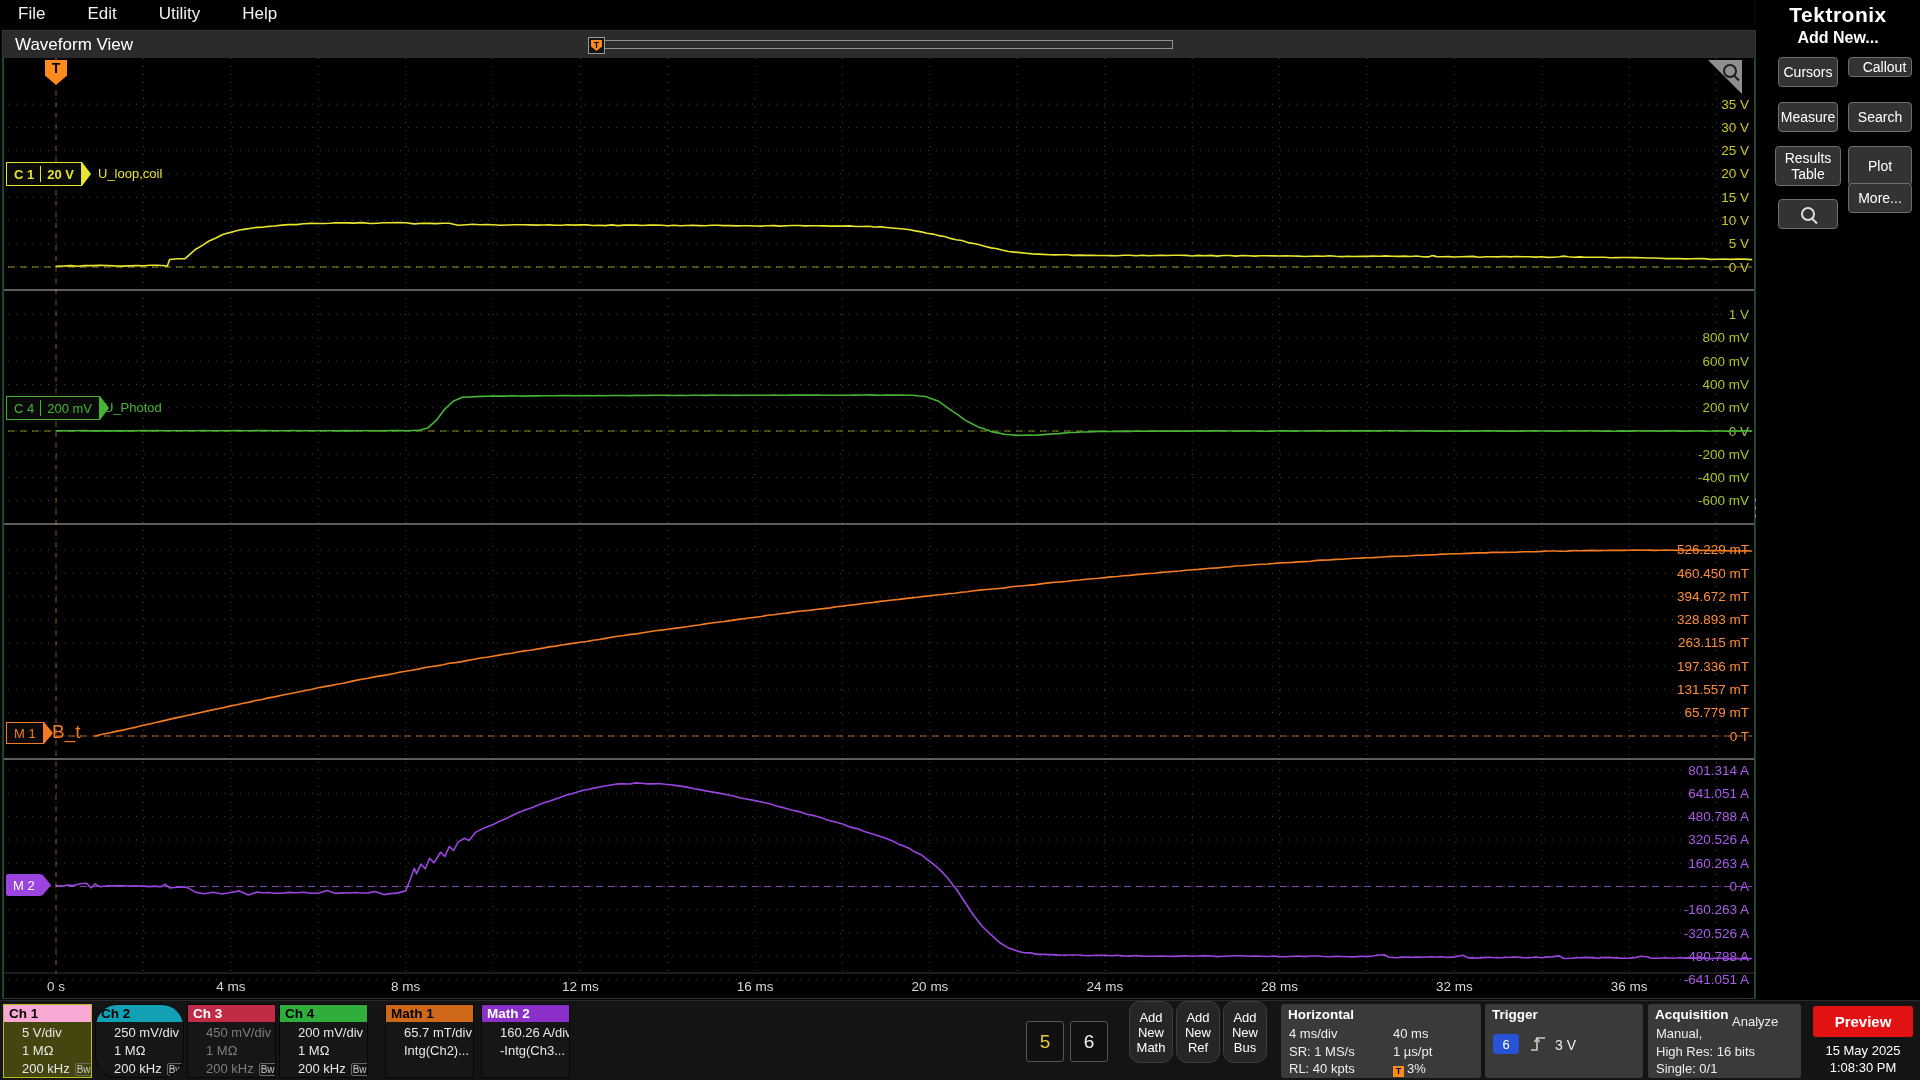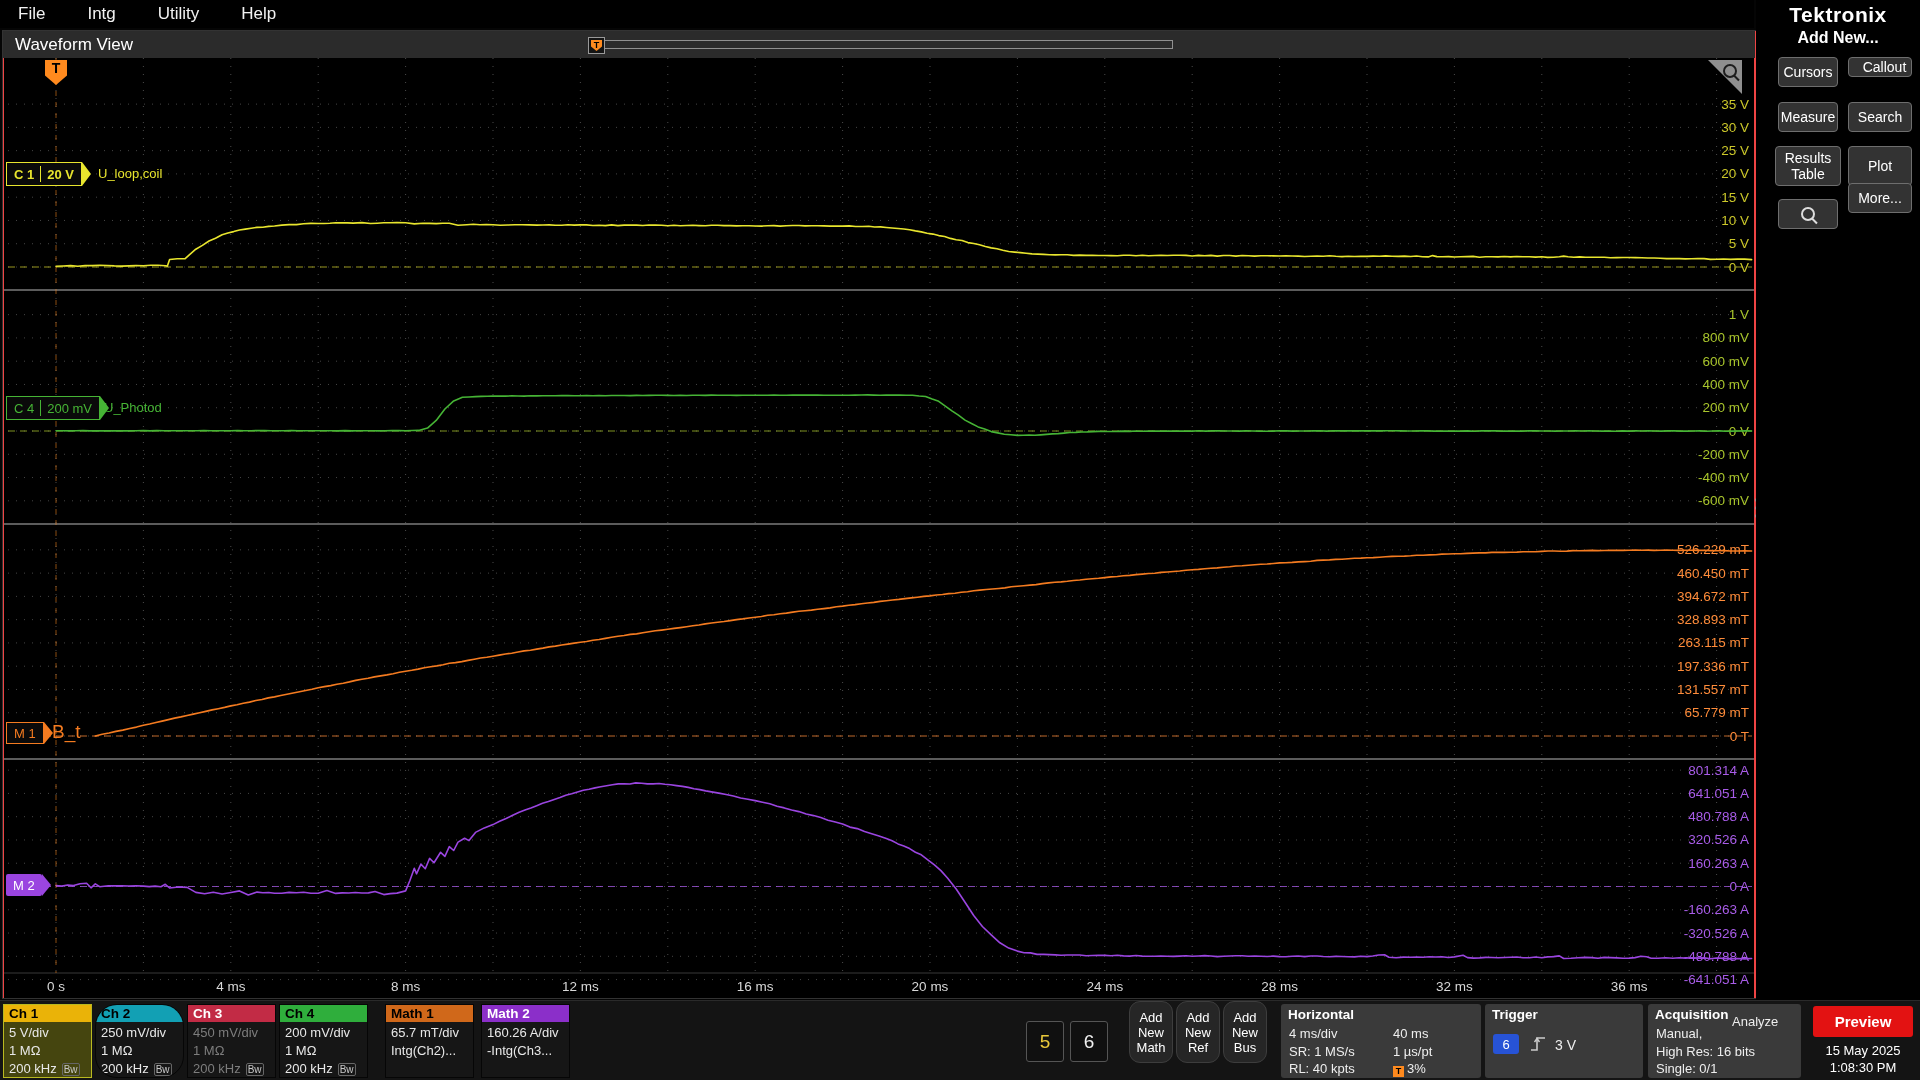--- a/index.html
+++ b/index.html
@@ -5,22 +5,22 @@
   html,body{margin:0;padding:0;background:#000;}
   #app{position:relative;width:1920px;height:1080px;background:#050505;overflow:hidden;
        font-family:"Liberation Sans",sans-serif;color:#e8e8e8;}
 
   
   #menubar{position:absolute;left:0;top:0;width:1754px;height:28px;background:#000;
            display:flex;align-items:center;gap:42px;padding-left:18px;box-sizing:border-box;}
   .menu-item{font-size:17px;color:#f2f2f2;cursor:default;}
 
   
-  #wavepanel{position:absolute;left:2px;top:30px;width:1752px;height:967px;background:#ef4444;
-             border:1px solid #333;box-sizing:content-box;padding-left:28px;}
+  #wavepanel{position:absolute;left:2px;top:30px;width:1752px;height:967px;background:#14532d;
+             border:1px solid #333;box-sizing:content-box;}
   #wv-titlebar{position:absolute;left:0;top:0;width:1752px;height:27px;background:#2b2b2b;}
   #wv-title{position:absolute;left:12px;top:4px;font-size:17px;color:#fff;}
   #pos-bar{position:absolute;left:585px;top:5px;width:585px;height:17px;}
   .pos-marker{position:absolute;left:0;top:1px;width:15px;height:15px;background:#141414;
               border:1px solid #999;display:flex;align-items:center;justify-content:center;}
   .pos-marker i{font-style:normal;width:11px;height:11px;background:#ff8a1e;color:#000;
                 font-size:9px;font-weight:bold;text-align:center;line-height:11px;
                 clip-path:polygon(0 0,100% 0,100% 60%,50% 100%,0 60%);}
   .pos-line{position:absolute;left:17px;right:0;top:4px;height:9px;border:1px solid #909090;border-left:none;box-sizing:border-box;}
 
@@ -67,21 +67,21 @@
   .sbtn{position:absolute;background:#333;border:1px solid #6e6e6e;border-radius:4px;color:#fff;
         font-size:14px;display:flex;align-items:center;justify-content:center;text-align:center;
         line-height:1.15;box-sizing:border-box;cursor:default;}
 
   
   #bottombar{position:absolute;left:0;top:1000px;width:1920px;height:80px;background:#141414;
              border-top:1px solid #2a2a2a;box-sizing:border-box;}
   .ch-box{position:absolute;top:3px;width:89px;height:74px;background:#161616;border:1px solid #060606;
           box-sizing:border-box;overflow:hidden;}
   .ch-head{height:17px;font-size:13.5px;font-weight:bold;padding:1px 0 0 5px;box-sizing:border-box;}
-  .ch-body{padding:2px 0 0 5px;font-size:13px;line-height:18px;color:#e8e8e8;white-space:nowrap;}
+  .ch-body{padding:2px 0 0 18px;font-size:13px;line-height:18px;color:#e8e8e8;white-space:nowrap;}
   .bw{font-size:10px;color:#c8c8c8;border:1px solid #666;border-radius:2px;padding:0 1px;margin-left:5px;}
   .aux-btn{position:absolute;top:20px;width:38px;height:41px;background:#101010;border:1px solid #555;
            border-radius:3px;font-size:19px;display:flex;align-items:center;justify-content:center;box-sizing:border-box;}
   .add-btn{position:absolute;top:0;width:44px;height:62px;background:#262626;border:1px solid #3d3d3d;
            border-radius:11px;color:#fff;font-size:13px;line-height:15px;text-align:center;
            display:flex;align-items:center;justify-content:center;padding:2px;box-sizing:border-box;}
   .panel{position:absolute;top:3px;height:74px;background:#3a3a3a;border-radius:3px;box-sizing:border-box;}
   .panel-title{position:absolute;left:7px;top:3px;font-size:13.5px;font-weight:bold;color:#fff;}
   .pv{position:absolute;font-size:13px;color:#eee;white-space:nowrap;}
   .tmark{display:inline-block;width:11px;height:11px;background:#ff8a1e;color:#000;font-size:9px;
@@ -92,21 +92,21 @@
                color:#fff;font-weight:bold;font-size:15px;display:flex;align-items:center;justify-content:center;}
   .dt{position:absolute;left:1813px;width:100px;text-align:center;font-size:13px;color:#fff;}
 </style>
 </head>
 <body>
 
 <div id="app">
 
   <div id="menubar">
     <span class="menu-item">File</span>
-    <span class="menu-item">Intg</span>
+    <span class="menu-item">Edit</span>
     <span class="menu-item">Utility</span>
     <span class="menu-item">Help</span>
   </div>
 
   <div id="wavepanel">
     <div id="wv-titlebar">
       <span id="wv-title">Waveform View</span>
       <div id="pos-bar">
         <span class="pos-marker">
             <i>T</i>
@@ -297,21 +297,21 @@
     <div class="sbtn" style="left:92px;top:146px;width:64px;height:40px;">Plot</div>
     <div class="sbtn" style="left:22px;top:199px;width:60px;height:30px;">
         <span class="mag"></span>
       </div>
     <div class="sbtn" style="left:92px;top:183px;width:64px;height:30px;">More...</div>
   </div>
 
   <div id="bottombar">
 
     <div class="ch-box" style="left: 3px; background: rgb(69, 69, 15); border: 1px solid rgb(185, 185, 32);">
-      <div class="ch-head" style="background: #eab308; color: rgb(0, 0, 0);">Ch 1</div>
+      <div class="ch-head" style="background: #f9a8d4; color: rgb(0, 0, 0);">Ch 1</div>
       <div class="ch-body">
         <div>5 V/div</div>
         <div>1 MΩ</div>
         <div><span>200 kHz</span><span class="bw">Bw</span></div>
       </div>
     </div>
     <div class="ch-box" style="left:95px;border-radius:22px;">
       <div class="ch-head" style="background: rgb(18, 160, 180); color: rgb(0, 0, 0);">Ch 2</div>
       <div class="ch-body">
         <div>250 mV/div</div>

